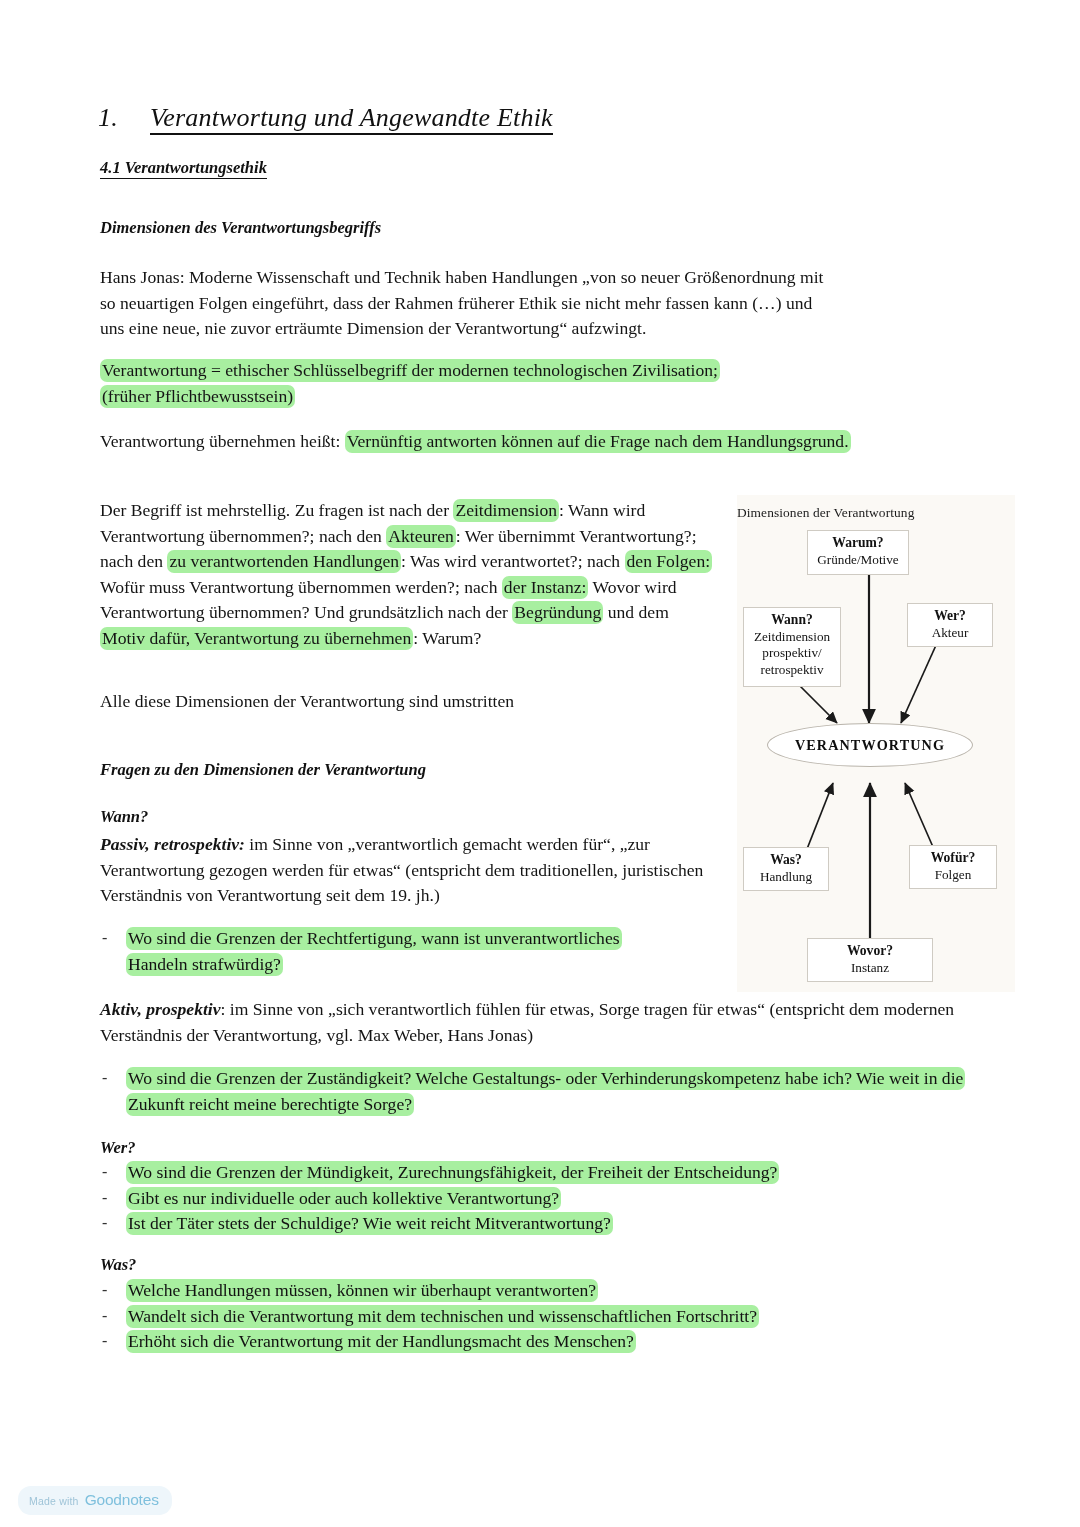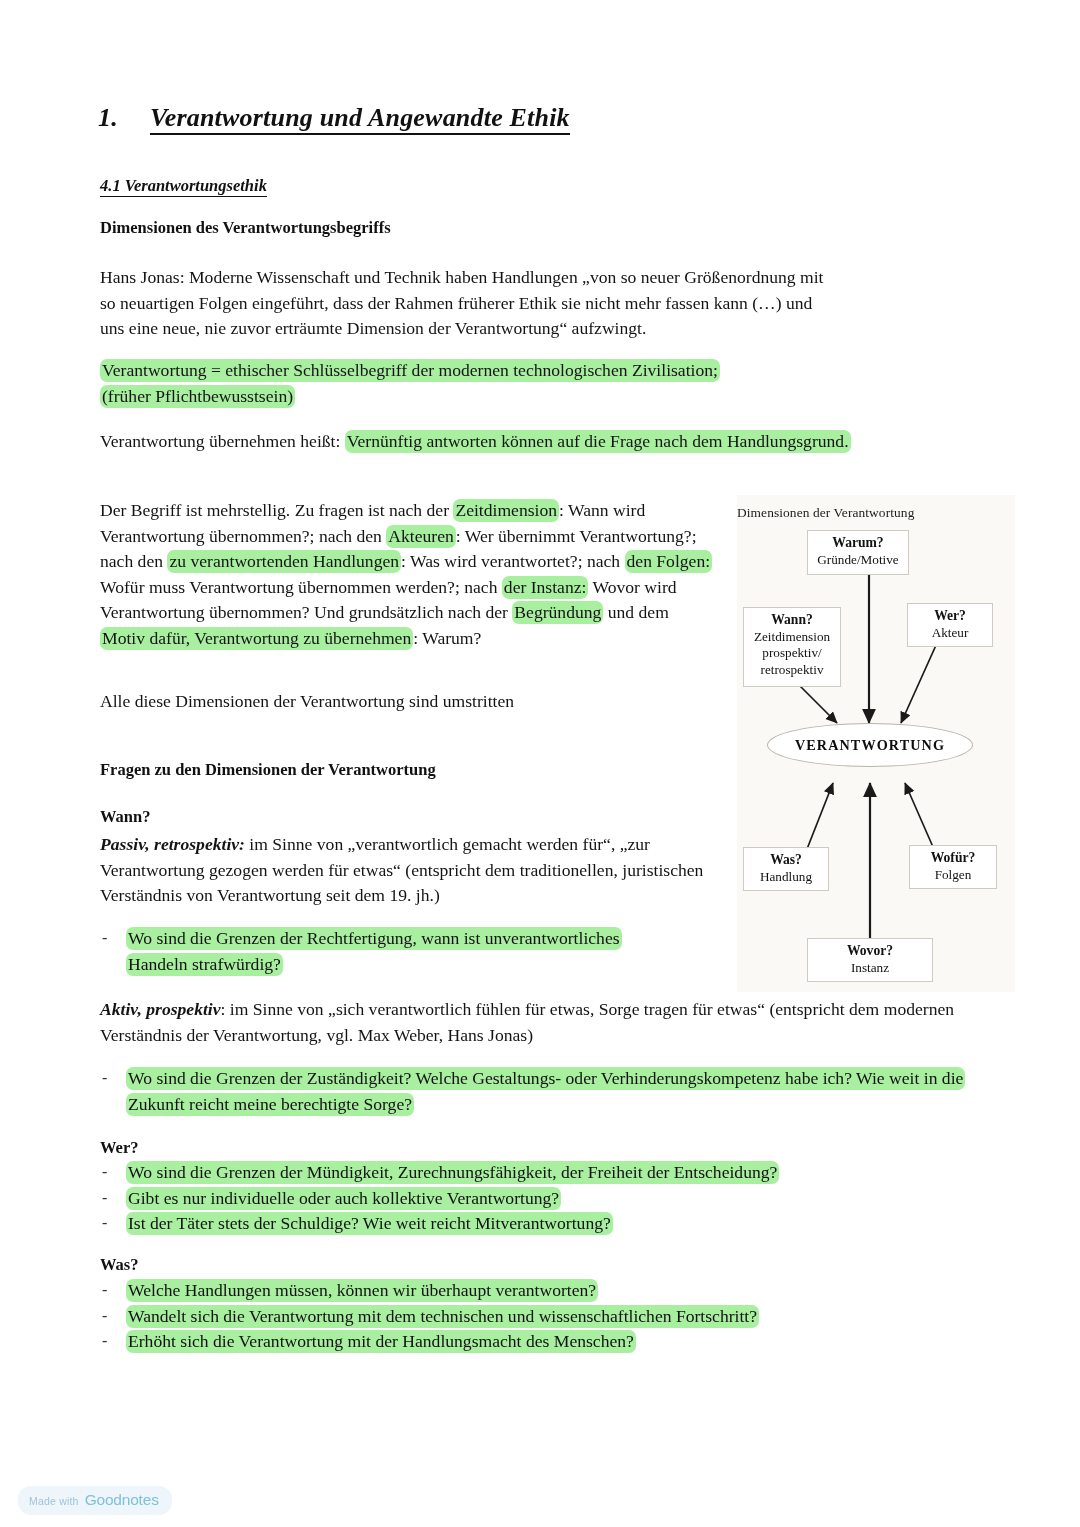--- a/index.html
+++ b/index.html
@@ -21,21 +21,21 @@
     inset: 0;
     background: #ffffff;
   }
 
   
   .h-main {
     position: absolute;
     left: 98px;
     top: 103px;
     font-size: 26px;
-    font-weight: bold;
+    font-weight: normal;
     font-style: italic;
     letter-spacing: .2px;
     white-space: nowrap;
   }
   .h-main .num {
     display: inline-block;
     width: 52px;
     font-style: italic;
   }
   .h-main .ttl {
@@ -51,20 +51,21 @@
     font-style: italic;
     white-space: nowrap;
   }
   .h-sub.ul { border-bottom: 1.6px solid #111; display: inline-block; padding-bottom: 0px; }
 
   .h-bold {
     position: absolute;
     left: 100px;
     font-size: 16.5px;
     font-weight: bold;
+    font-style: italic;
     white-space: nowrap;
     text-align: center;
   }
 
   
   .para {
     position: absolute;
     left: 100px;
     font-size: 17.6px;
     line-height: 25.5px;
@@ -183,21 +184,21 @@
 </style>
 </head>
 <body>
 
 <div class="page">
 
   <div class="h-main">
     <span class="num">1.</span><span class="ttl">Verantwortung und Angewandte Ethik</span>
   </div>
 
-  <div class="h-sub ul" style="top:176px;">4.1 Verantwortungsethik</div>
+  <div class="h-sub ul" style="top:158px;">4.1 Verantwortungsethik</div>
 
   <div class="h-bold" style="top:218px;">Dimensionen des Verantwortungsbegriffs</div>
 
   <div class="para" style="top:265px; width:880px;">
     <p>Hans Jonas: Moderne Wissenschaft und Technik haben Handlungen „von so neuer Größenordnung mit</p>
     <p>so neuartigen Folgen eingeführt, dass der Rahmen früherer Ethik sie nicht mehr fassen kann (…) und</p>
     <p>uns eine neue, nie zuvor erträumte Dimension der Verantwortung“ aufzwingt.</p>
   </div>
 
   <div class="para" style="top:358px; width:800px;">

